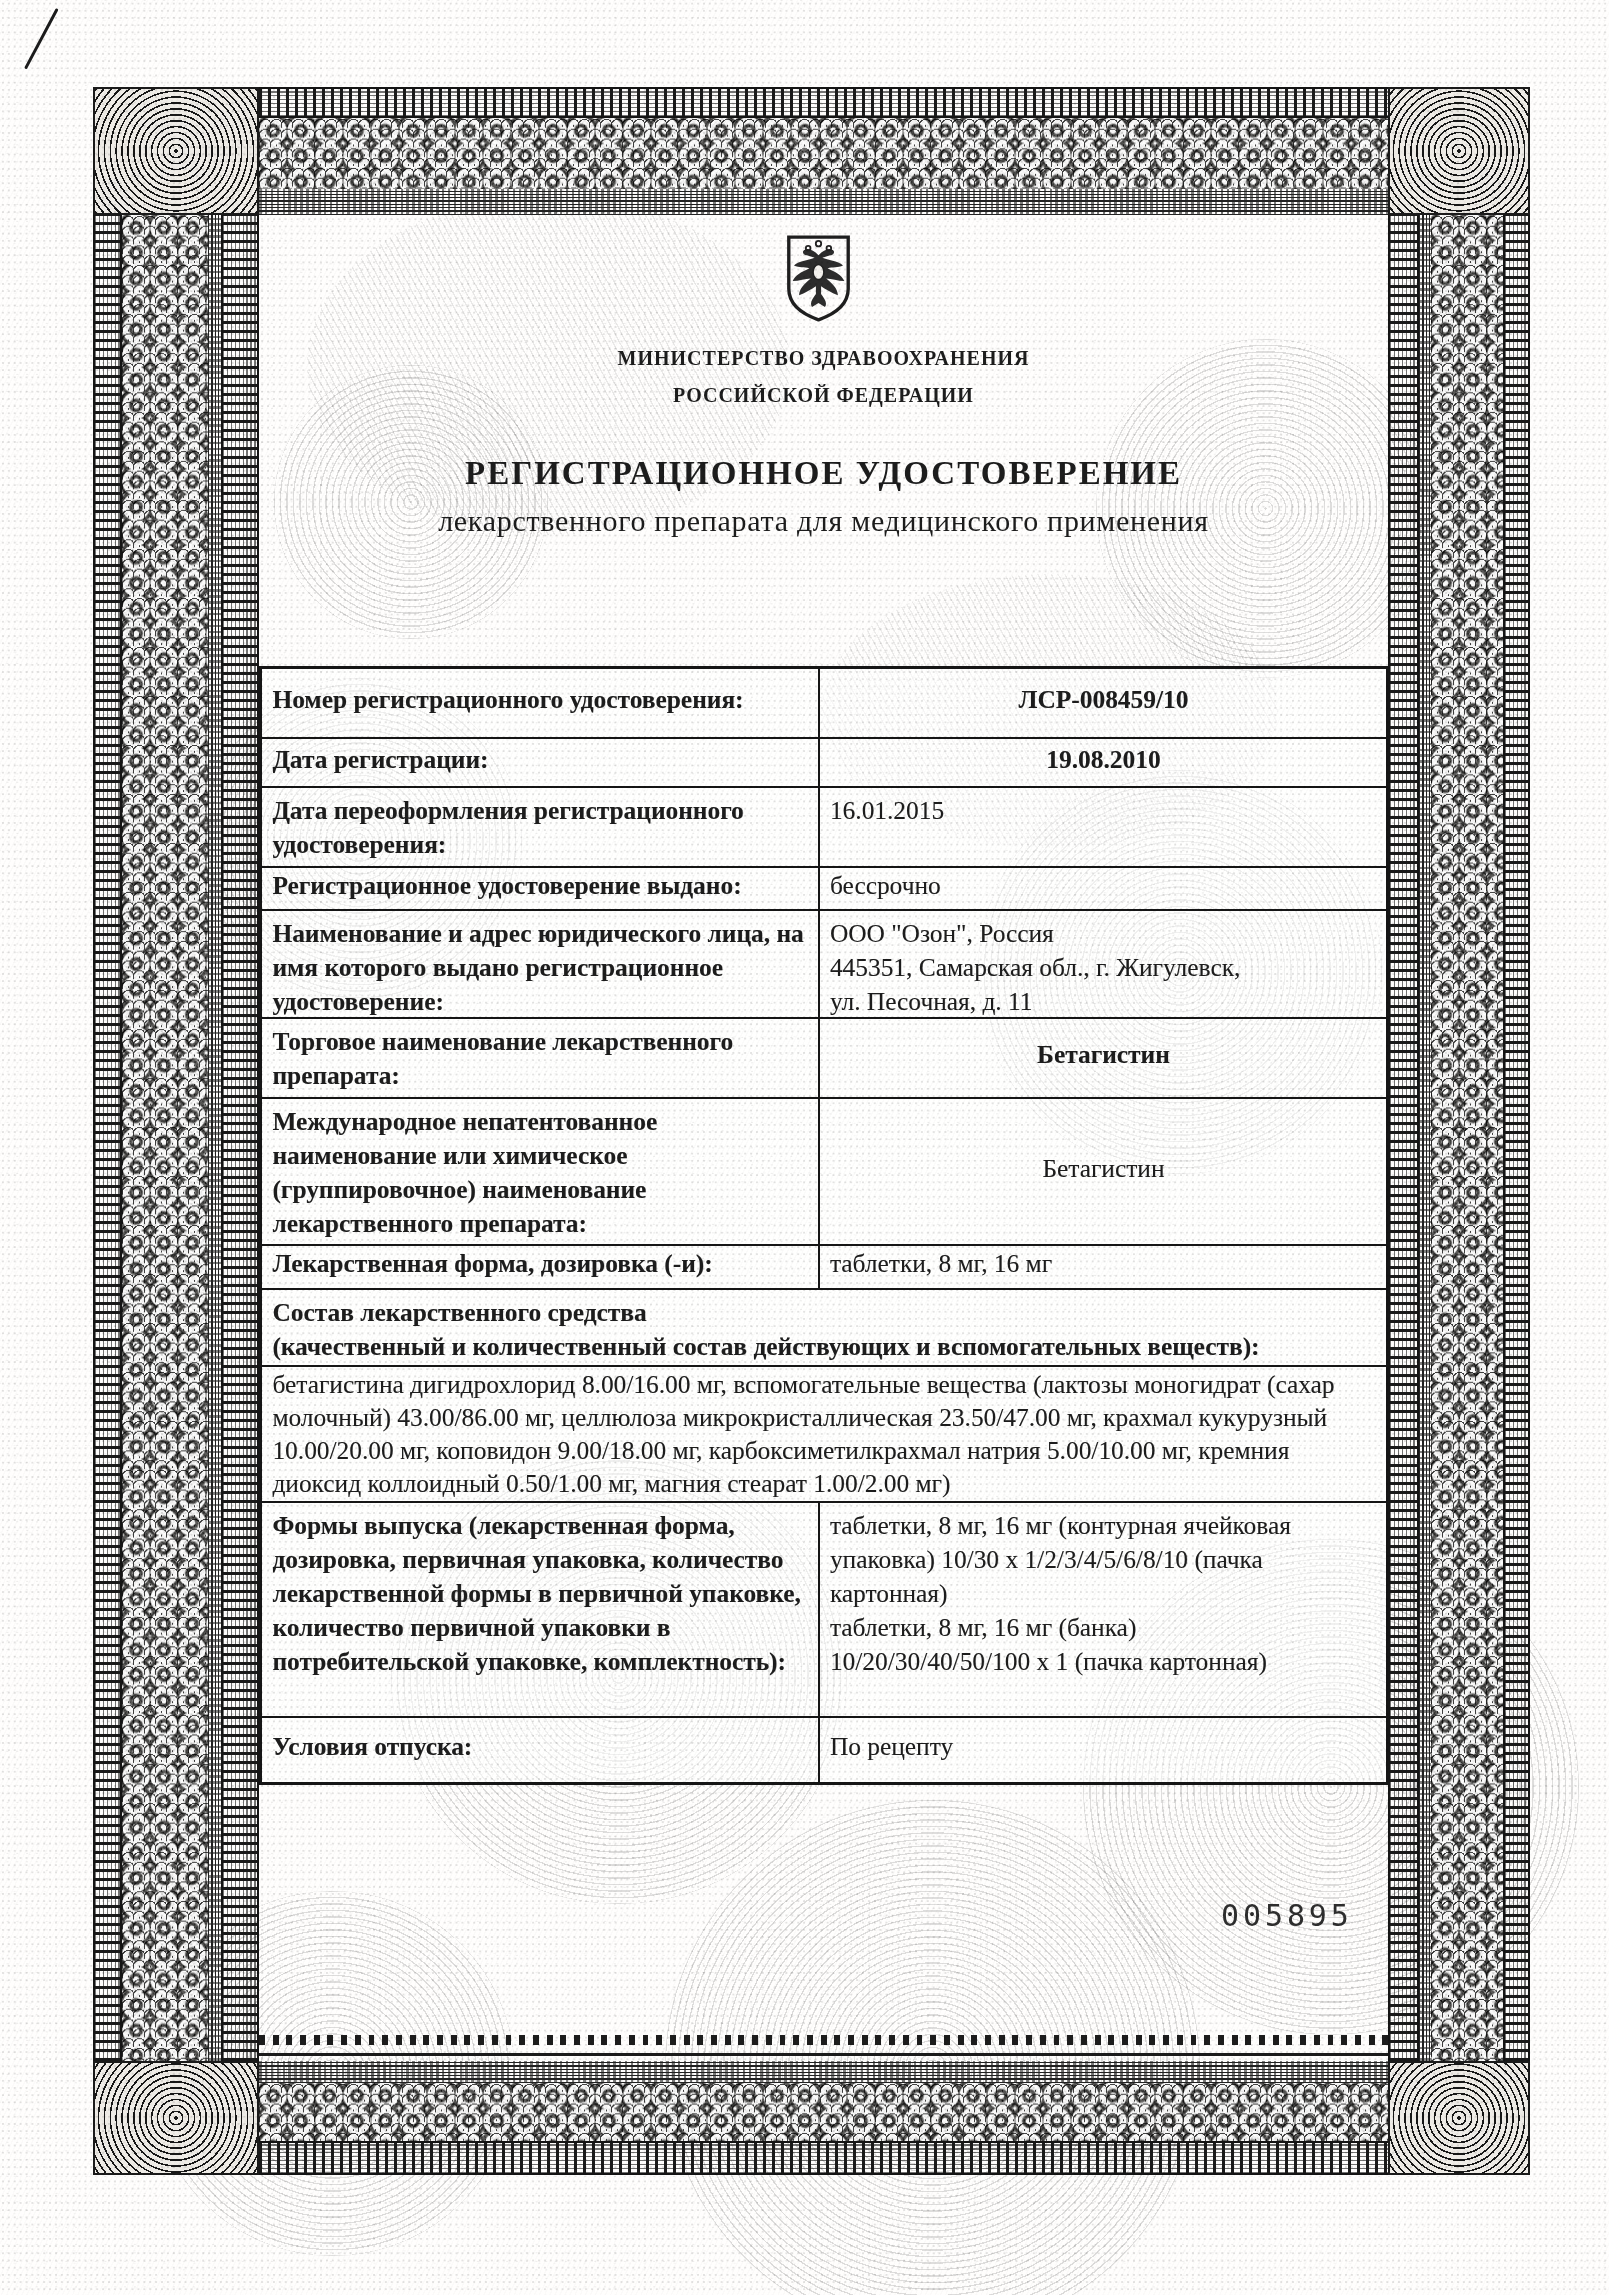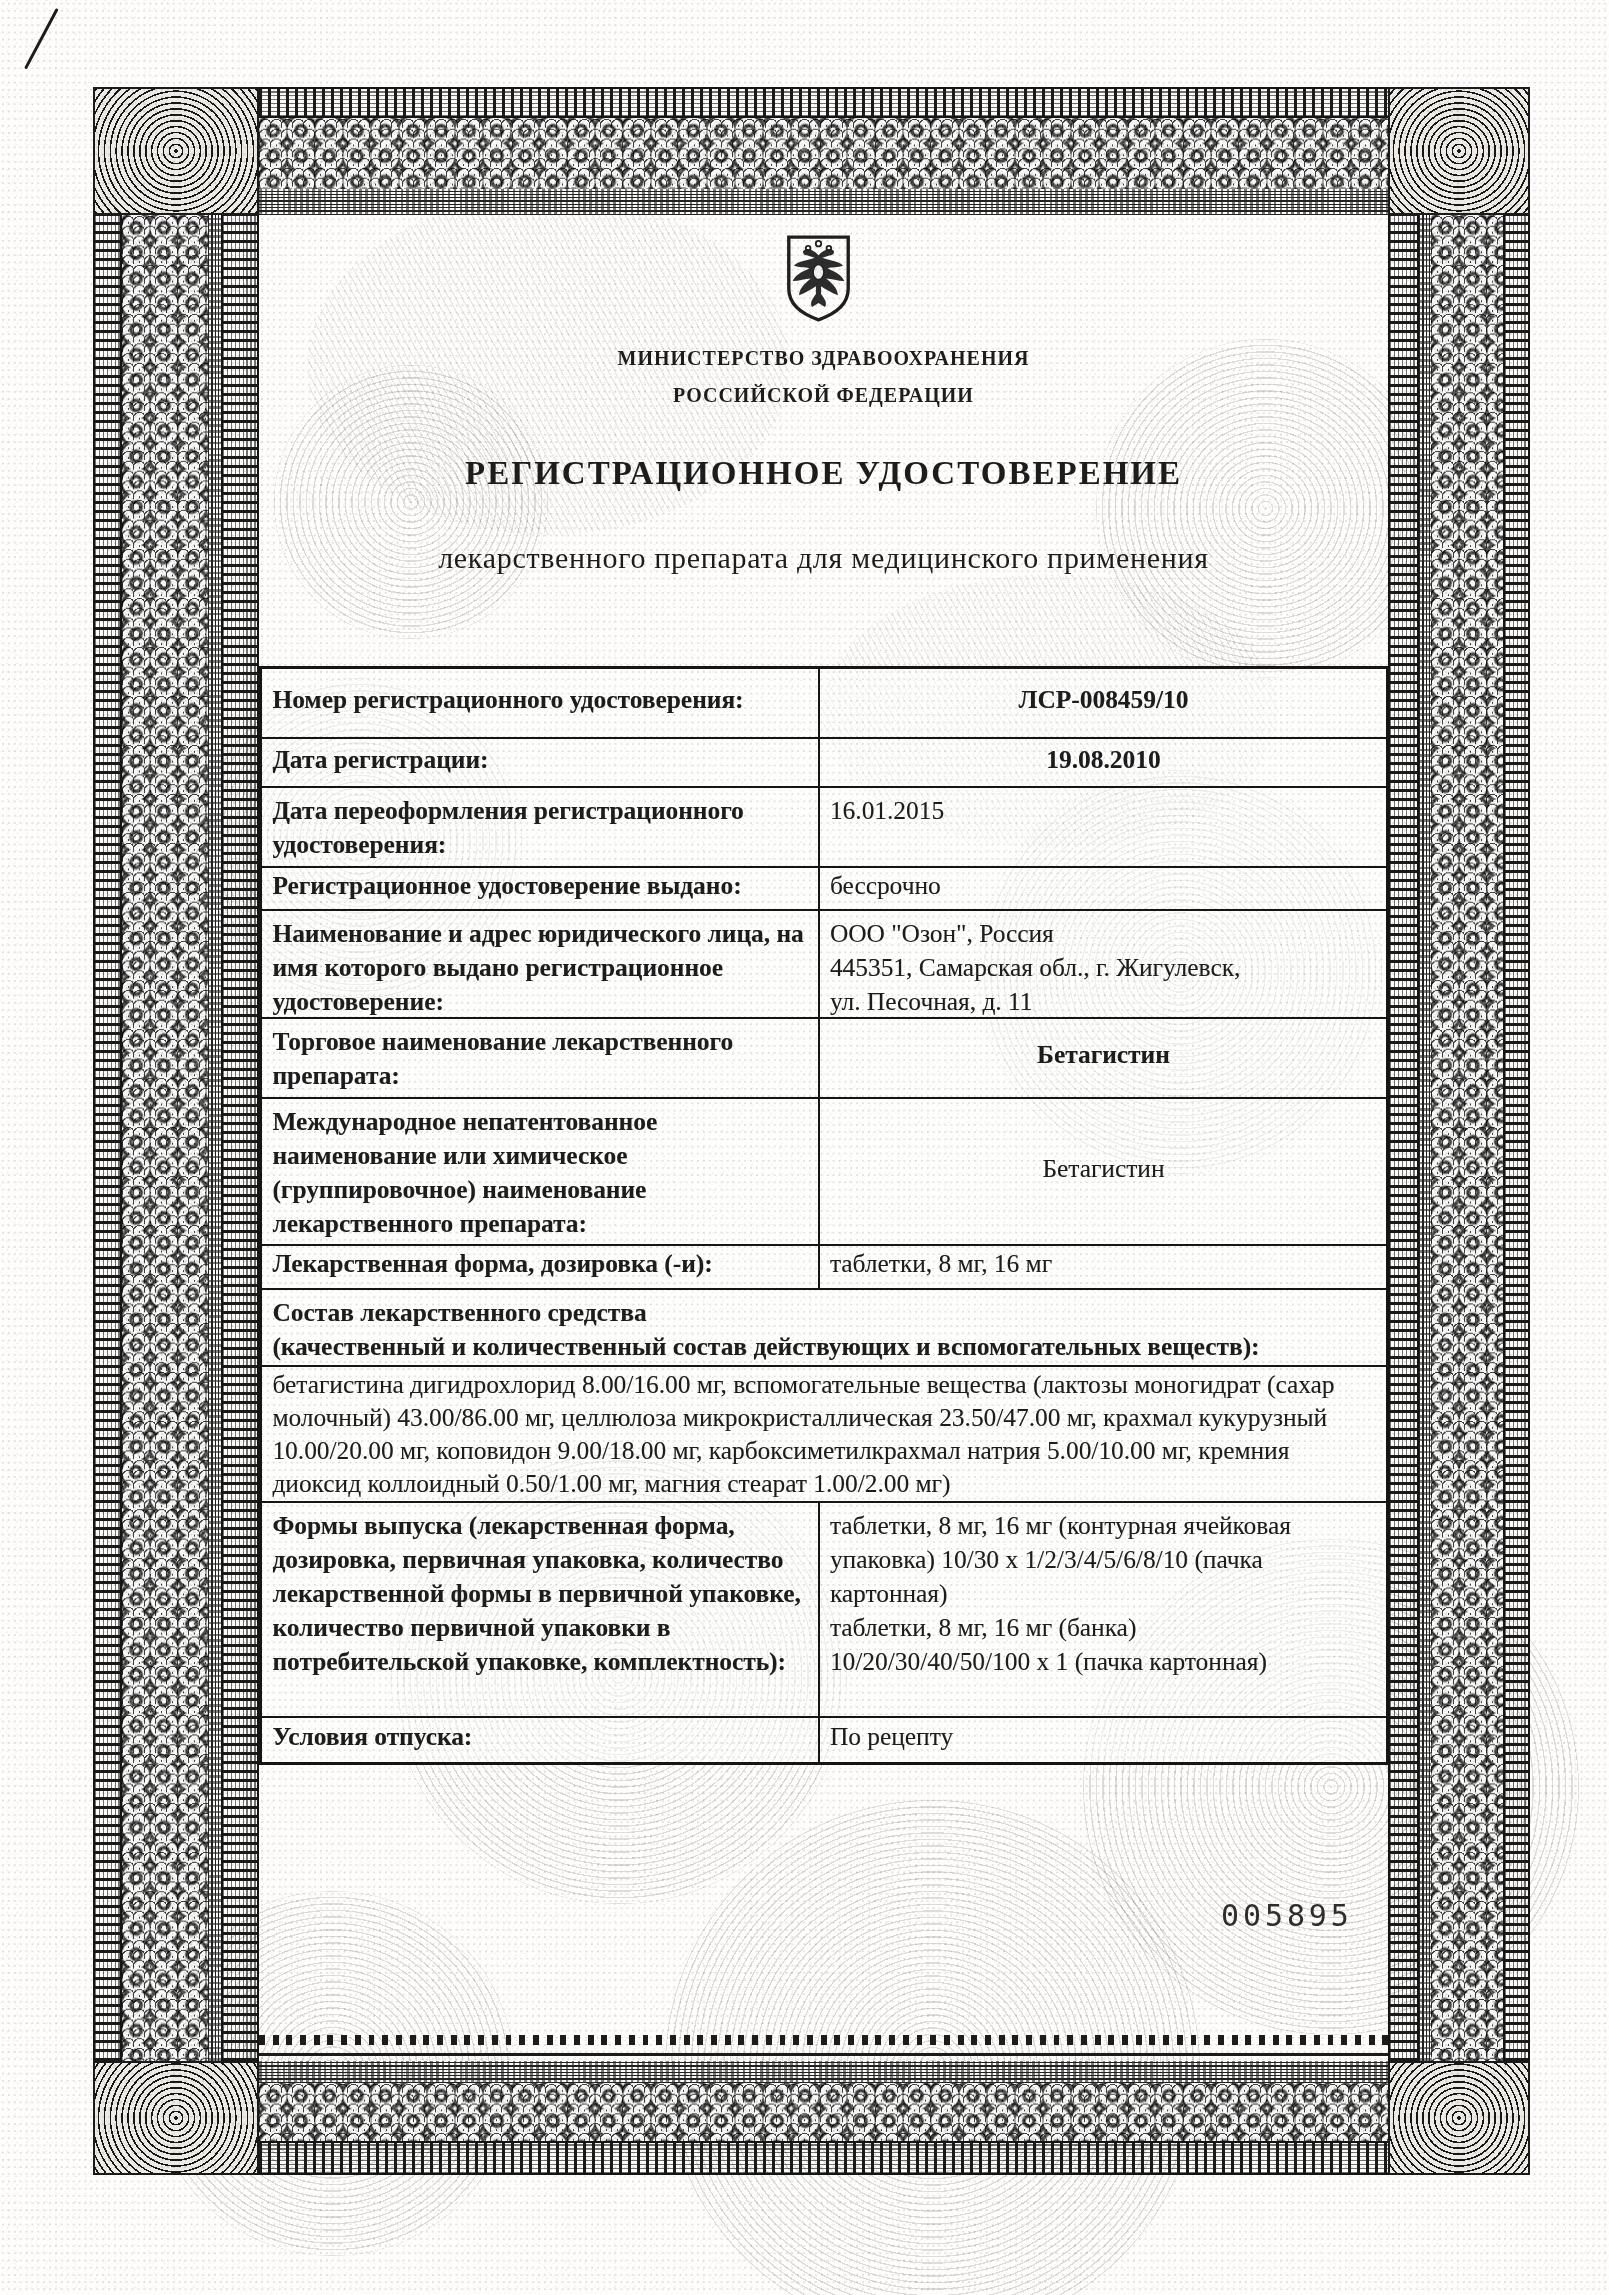--- a/index.html
+++ b/index.html
@@ -50,37 +50,37 @@
     background-image:repeating-radial-gradient(circle at 50% 50%, #181818 0 1.6px, rgba(240,237,232,.95) 1.6px 5.9px),
       repeating-linear-gradient(45deg, rgba(0,0,0,.3) 0 1.3px, transparent 1.3px 4.6px);}
   .dash-strip{position:absolute;left:259px;width:1129px;z-index:2;
     background:repeating-linear-gradient(90deg, #1d1d1d 0 5.9px, transparent 5.9px 13.7px);}
   .rule-line{position:absolute;left:259px;width:1129px;height:2.6px;background:#1b1b1b;z-index:2;}
   
   .hdr{position:absolute;left:259px;width:1129px;text-align:center;z-index:10;}
   .emblem{position:absolute;left:778px;top:232px;width:81px;height:93px;z-index:10;}
   .ministry{top:340px;font-size:20px;font-weight:bold;line-height:37px;letter-spacing:1px;}
   .doc-title{top:455px;font-size:33px;font-weight:bold;letter-spacing:2px;}
-  .doc-subtitle{top:541px;font-size:30px;letter-spacing:0.7px;}
+  .doc-subtitle{top:504px;font-size:30px;letter-spacing:0.7px;}
   
   .rtable{position:absolute;left:259px;top:666px;width:1124px;z-index:10;
     border:3.3px solid #161616;background:rgba(255,255,255,.55);}
   .row{display:flex;border-top:2.6px solid #161616;overflow:hidden;box-sizing:border-box;}
   .row:first-child{border-top:none;}
   .cell{box-sizing:border-box;padding:5.2px 9px 2.6px 10.4px;font-size:25.4px;line-height:34px;white-space:pre-line;
     text-shadow:0.3px 0.3px 0 rgba(0,0,0,.28);}
   .cell.label{width:49.6%;border-right:2.6px solid #161616;font-weight:bold;flex-shrink:0;}
   .cell.value{flex:1;}
   .row.full .cell{width:100%;border-right:none;}
   .vc .cell{display:flex;align-items:center;padding-top:0;padding-bottom:8px;}
   .value.cen{display:flex;align-items:center;justify-content:center;text-align:center;padding-top:0;padding-bottom:8px;}
   .bv{font-weight:bold;}
   .h0{height:68px}.h1{height:49px}.h2{height:80px}.h3{height:43px}.h4{height:108px}
   .h5{height:80px}.h6{height:147px}.h7{height:44px}.h8{height:77px}.h9{height:136px}
-  .h10{height:215px}.h11{height:46px}.h12{height:37px}
+  .h10{height:215px}.h11{height:66px}.h12{height:37px}
   .row.r9 .cell{line-height:33px;padding-top:1.3px;}
   
   .serial{position:absolute;left:1221px;top:1898px;z-index:10;font-family:"DejaVu Sans Mono",monospace;
     font-size:30px;letter-spacing:3.9px;color:#2e2e2e;}
 </style>
 </head>
 <body>
 
 <div class="page">
 

